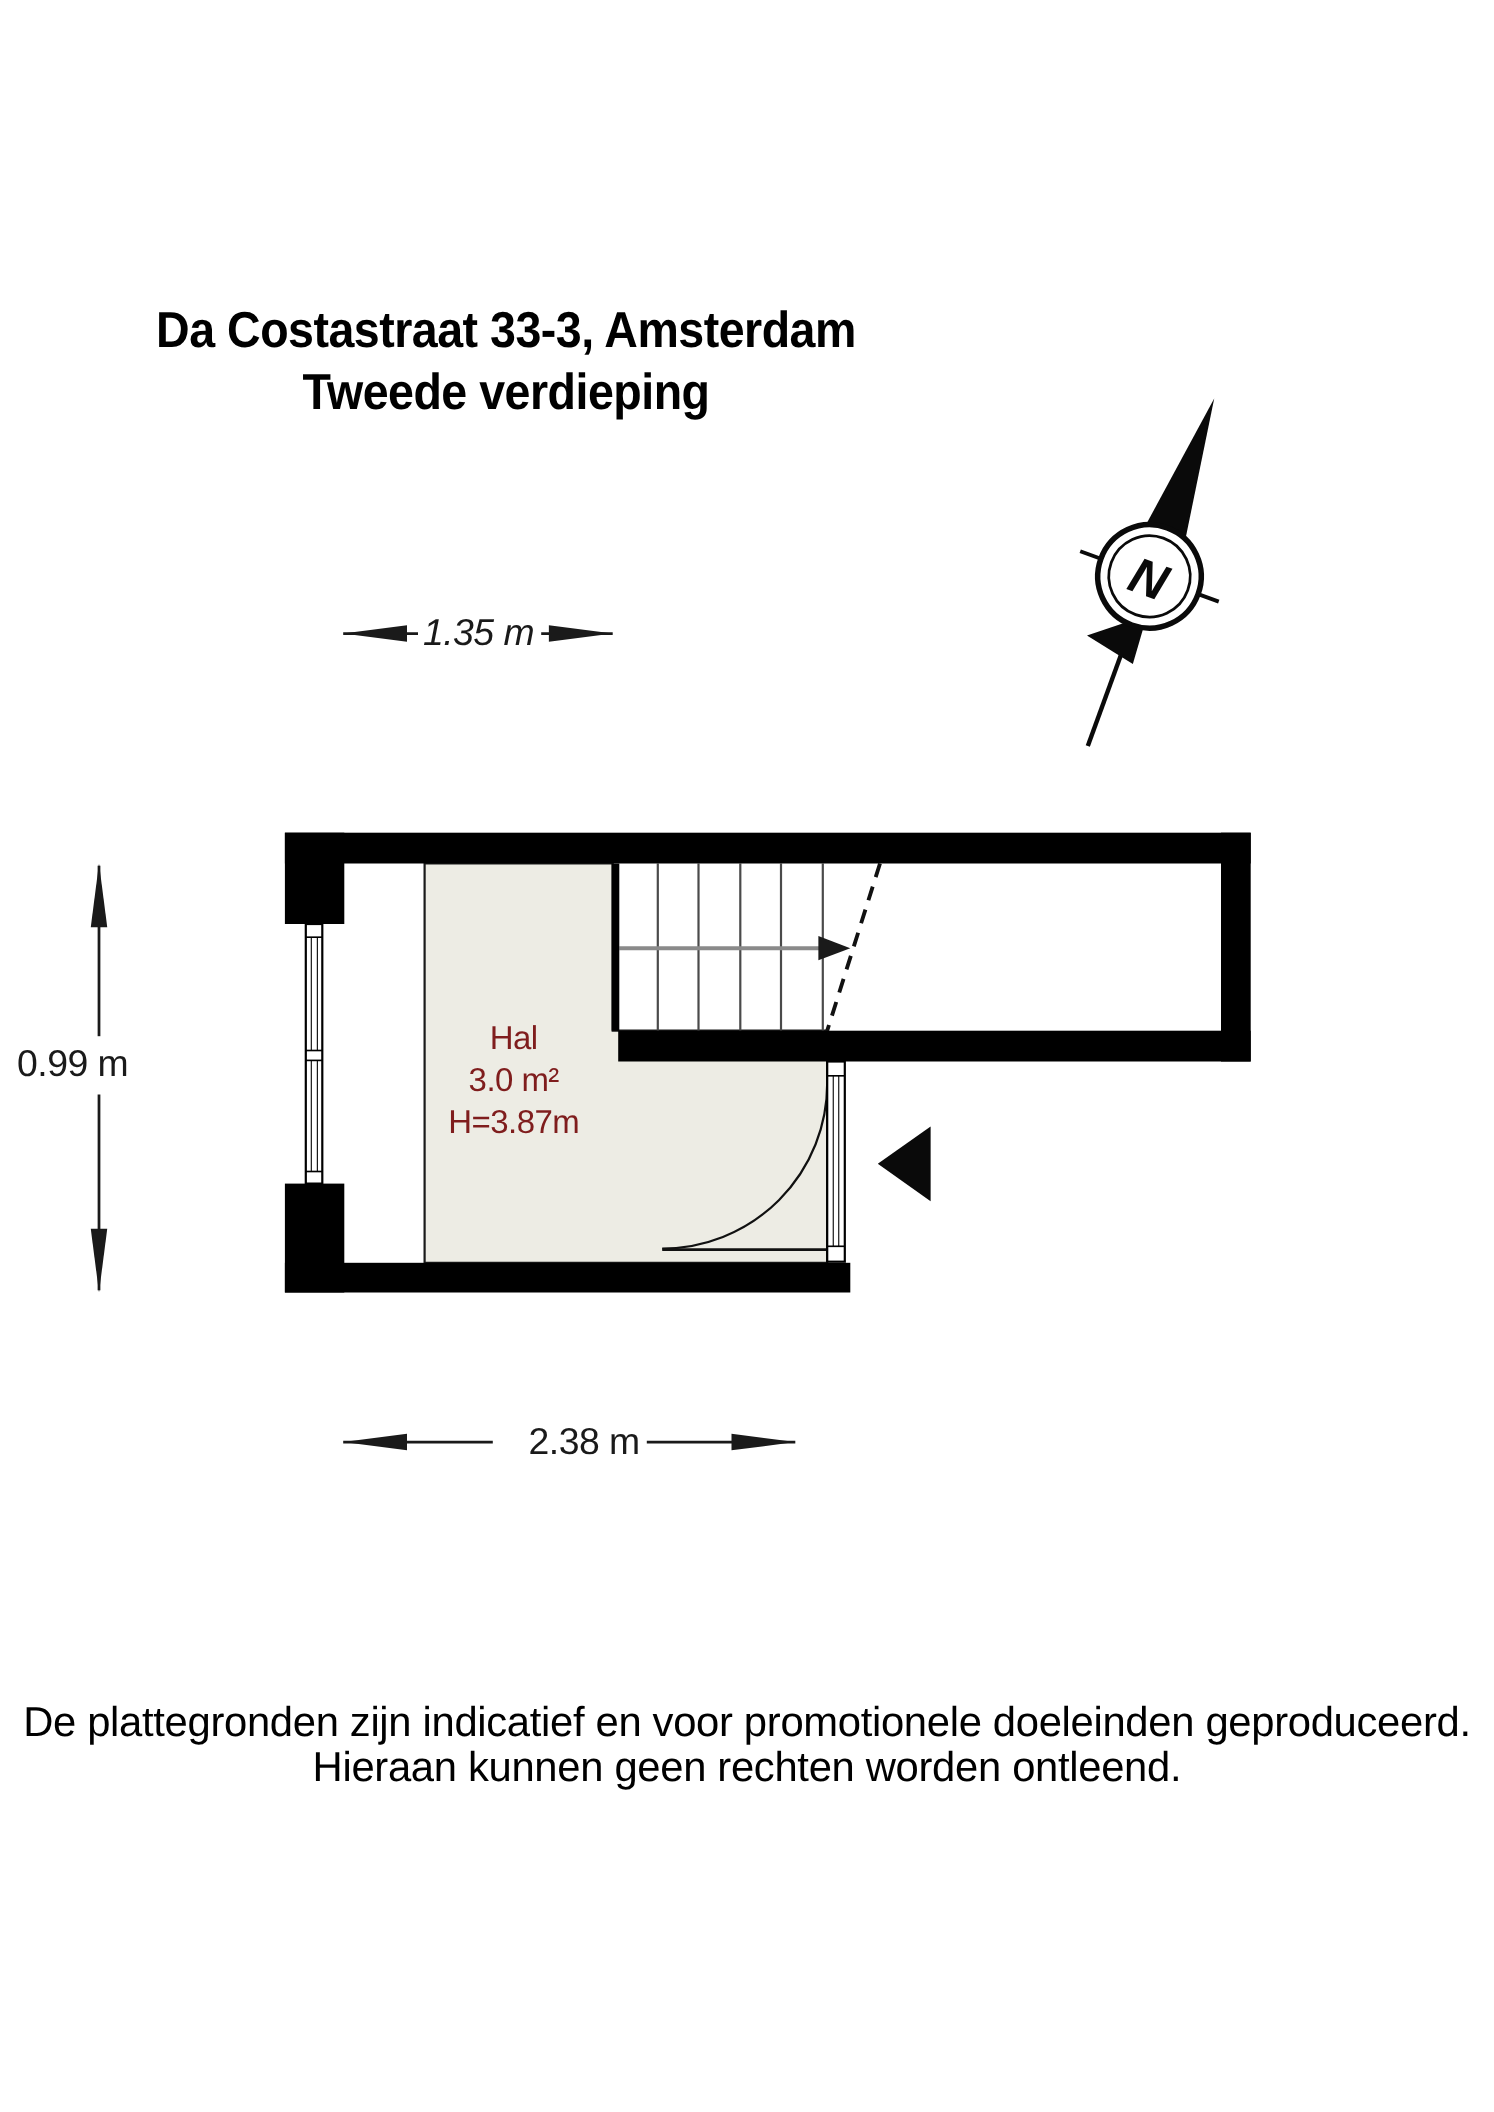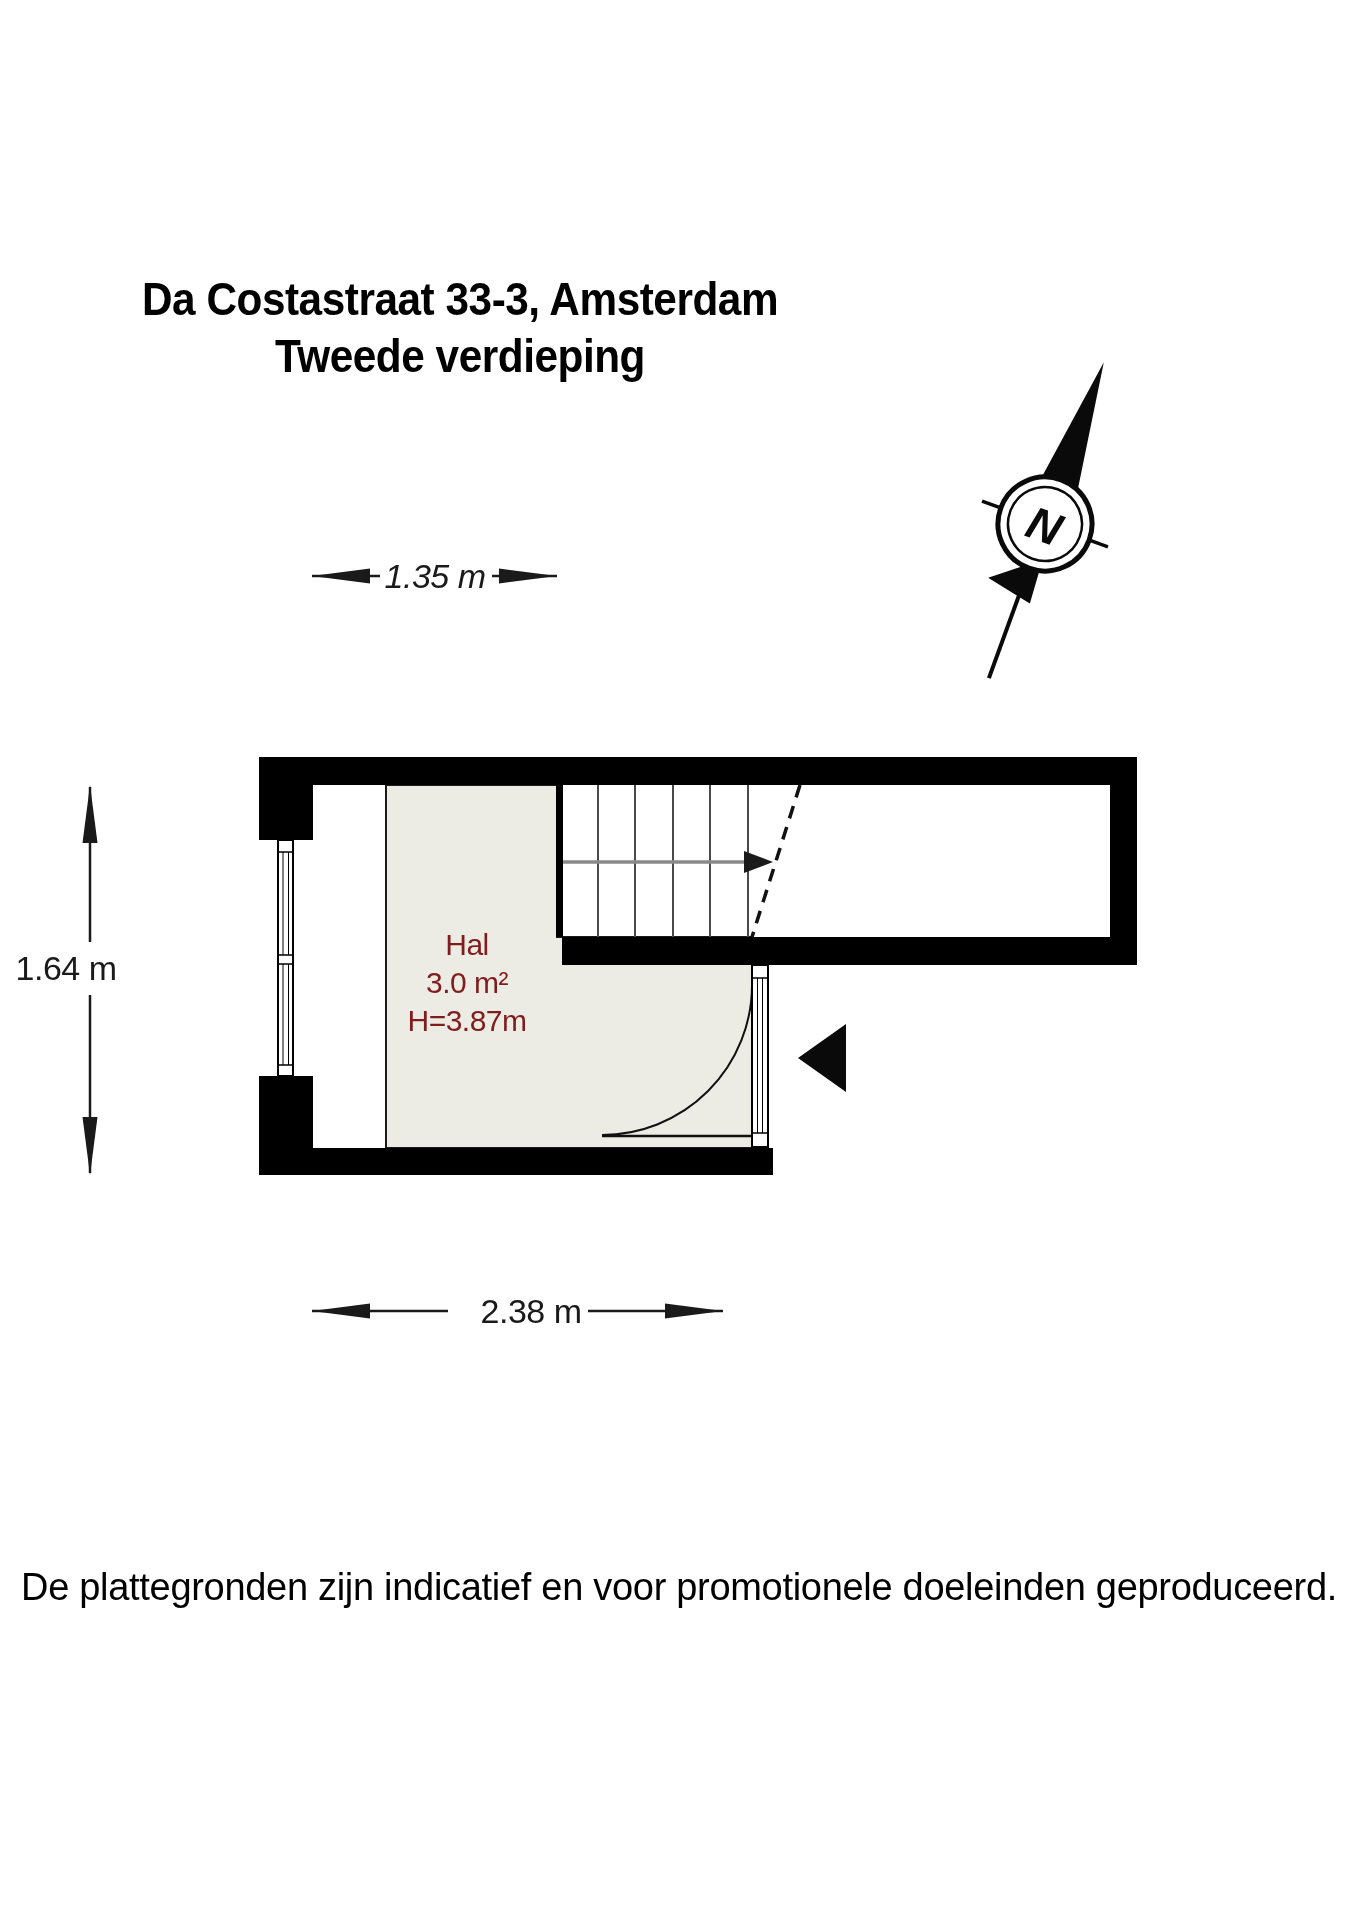--- a/index.html
+++ b/index.html
@@ -123,27 +123,28 @@
     </g>
   </svg>
 
   <div class="abs title-block">
     <div>Da Costastraat 33-3, Amsterdam</div>
     <div>Tweede verdieping</div>
   </div>
 
   <div class="abs center dim-label" style="left:435px;top:576px;font-style:italic;">1.35 m</div>
 
-  <div class="abs center dim-label" style="left:66px;top:968px;">1.64 m</div>
+  <div class="abs center dim-label" style="left:66px;top:968px;">0.99 m</div>
 
   <div class="abs center dim-label" style="left:517px;top:1311px;margin-left:14px;">2.38 m</div>
 
   <div class="abs room-label">
     <div>Hal</div>
     <div>3.0 m²</div>
     <div>H=3.87m</div>
   </div>
 
   <div class="abs footer-block">
     <div>De plattegronden zijn indicatief en voor promotionele doeleinden geproduceerd.</div>
+    <div>Hieraan kunnen geen rechten worden ontleend.</div>
   </div>
 
 </div>
 
 </body></html>

